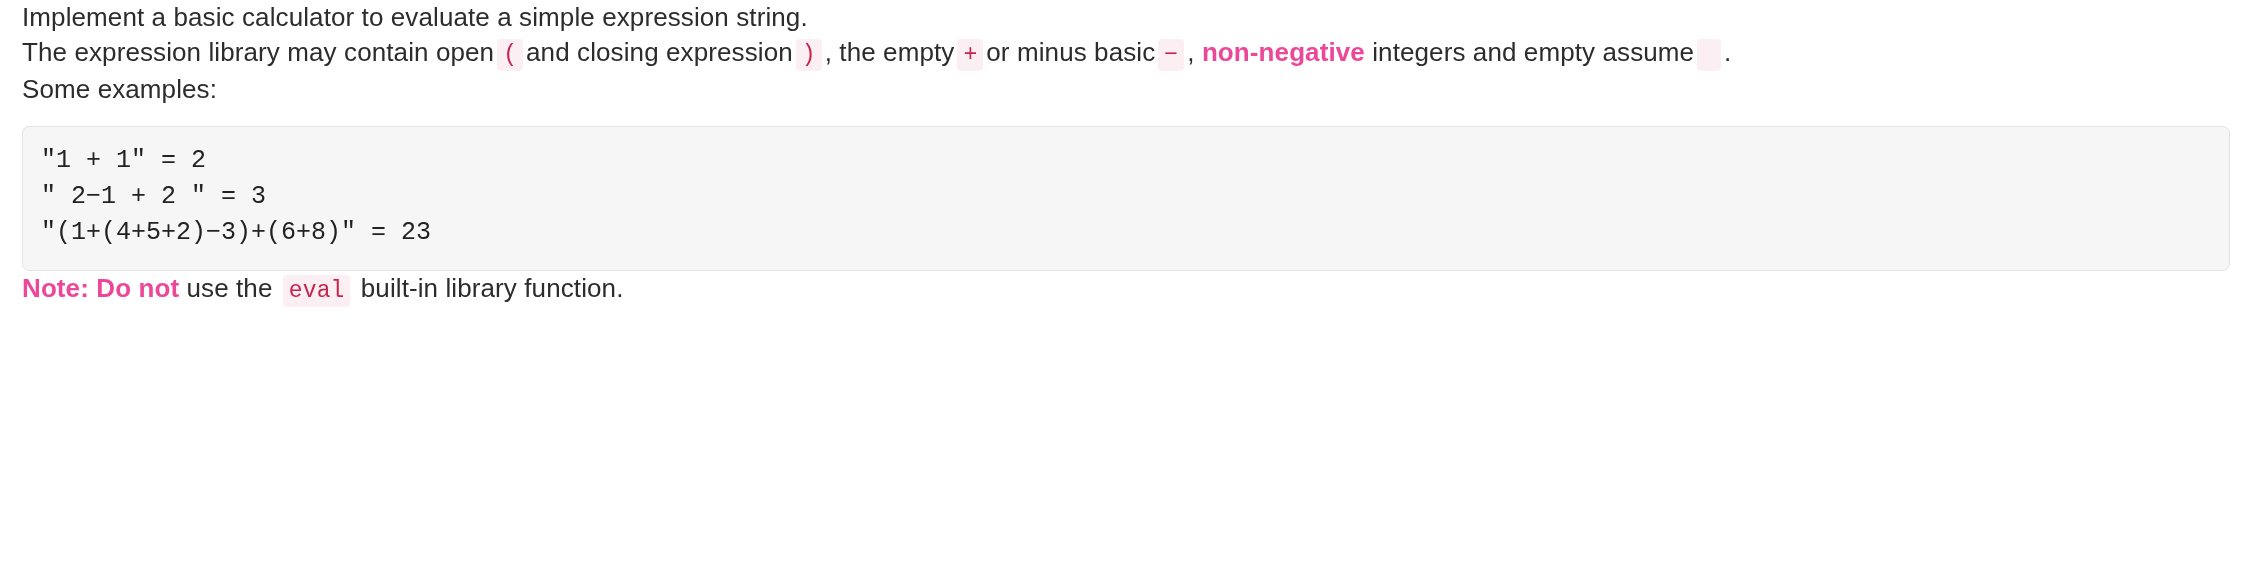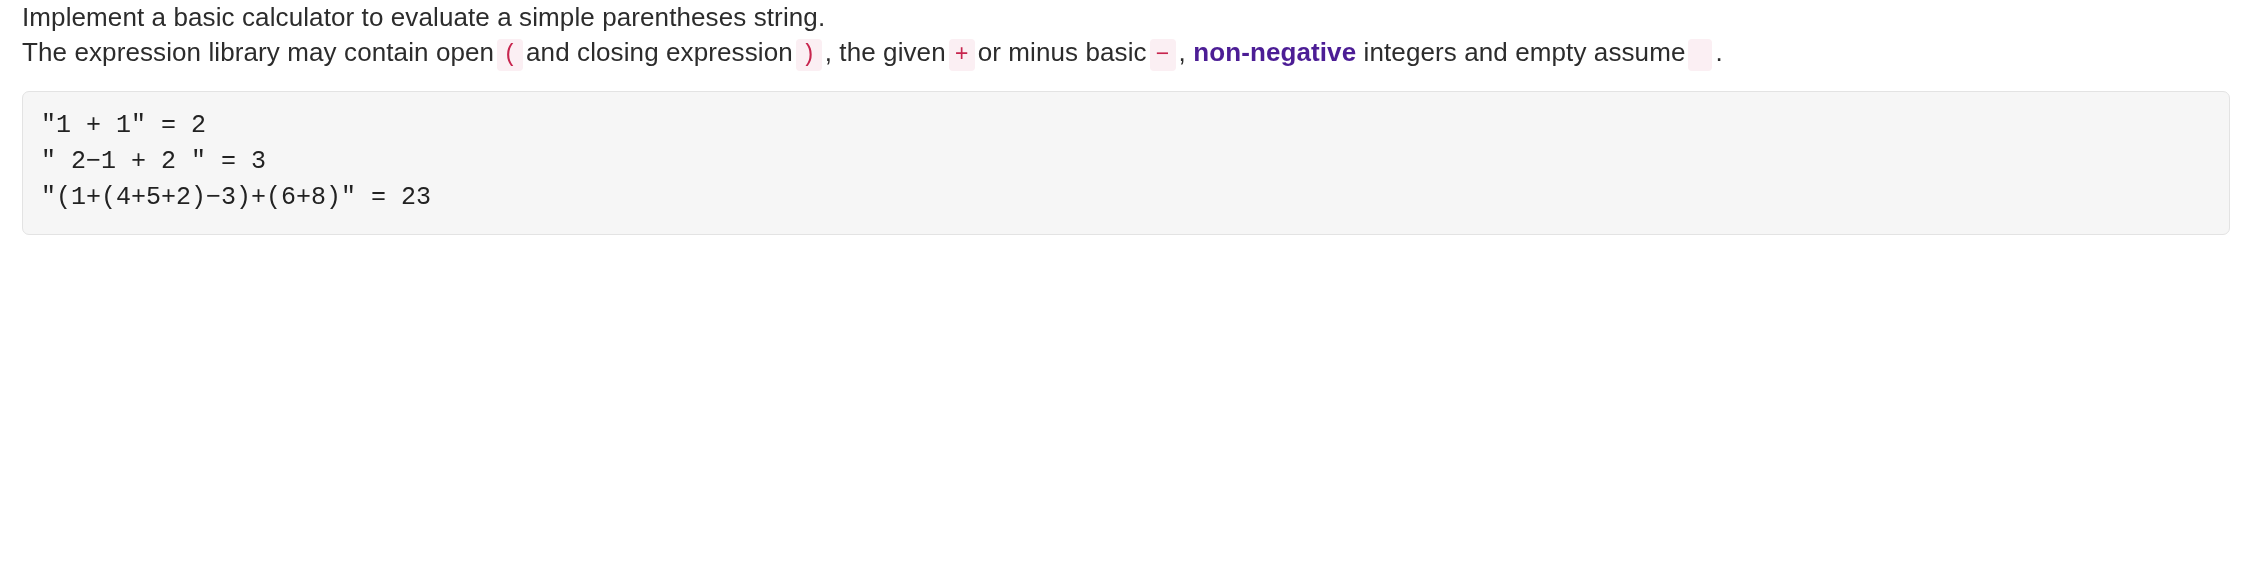--- a/index.html
+++ b/index.html
@@ -32,21 +32,21 @@
 
   
   .p1 { margin-top: 8px; }
   .p2 { margin-top: 32px; }
   .p3 { margin-top: 32px; }
   .p4 { margin-top: 32px; }
   .p5 { margin-top: 26px; }
 
   b, strong, .bold {
     font-weight: bold;
-    color: #4c1d95;
+    color: #ec4899;
   }
 
   code.inline {
     font-family: "Liberation Mono", "DejaVu Sans Mono", monospace;
     font-size: 23px;
     color: #c7254e;
     background-color: #fbeff3;
     border-radius: 4px;
     padding: 3px 6px;
     margin: 0 3px;
@@ -72,24 +72,26 @@
     color: #222222;
     white-space: pre;
     overflow: hidden;
   }
 </style>
 </head>
 <body>
 
 <div class="content">
 
-  <p class="para p1">Implement a basic calculator to evaluate a simple parentheses string.</p>
+  <p class="para p1">Implement a basic calculator to evaluate a simple expression string.</p>
 
-  <p class="para p2"><span>The expression library may contain open</span><code class="inline">(</code><span>and closing expression</span><code class="inline">)</code><span>, the given</span><code class="inline">+</code><span>or minus basic</span><code class="inline">−</code><span>,</span> <b>non-negative</b> <span>integers and empty assume</span><code class="inline empty"> </code><span>.</span></p>
+  <p class="para p2"><span>The expression library may contain open</span><code class="inline">(</code><span>and closing expression</span><code class="inline">)</code><span>, the empty</span><code class="inline">+</code><span>or minus basic</span><code class="inline">−</code><span>,</span> <b>non-negative</b> <span>integers and empty assume</span><code class="inline empty"> </code><span>.</span></p>
 
 
+  <p class="para p4">Some examples:</p>
 
   <pre class="codeblock">"1 + 1" = 2
 " 2−1 + 2 " = 3
 "(1+(4+5+2)−3)+(6+8)" = 23</pre>
 
+  <p class="para p5"><b>Note: Do not</b> <span>use the</span> <code class="inline">eval</code> <span>built-in library function.</span></p>
 
 </div>
 
 </body></html>

